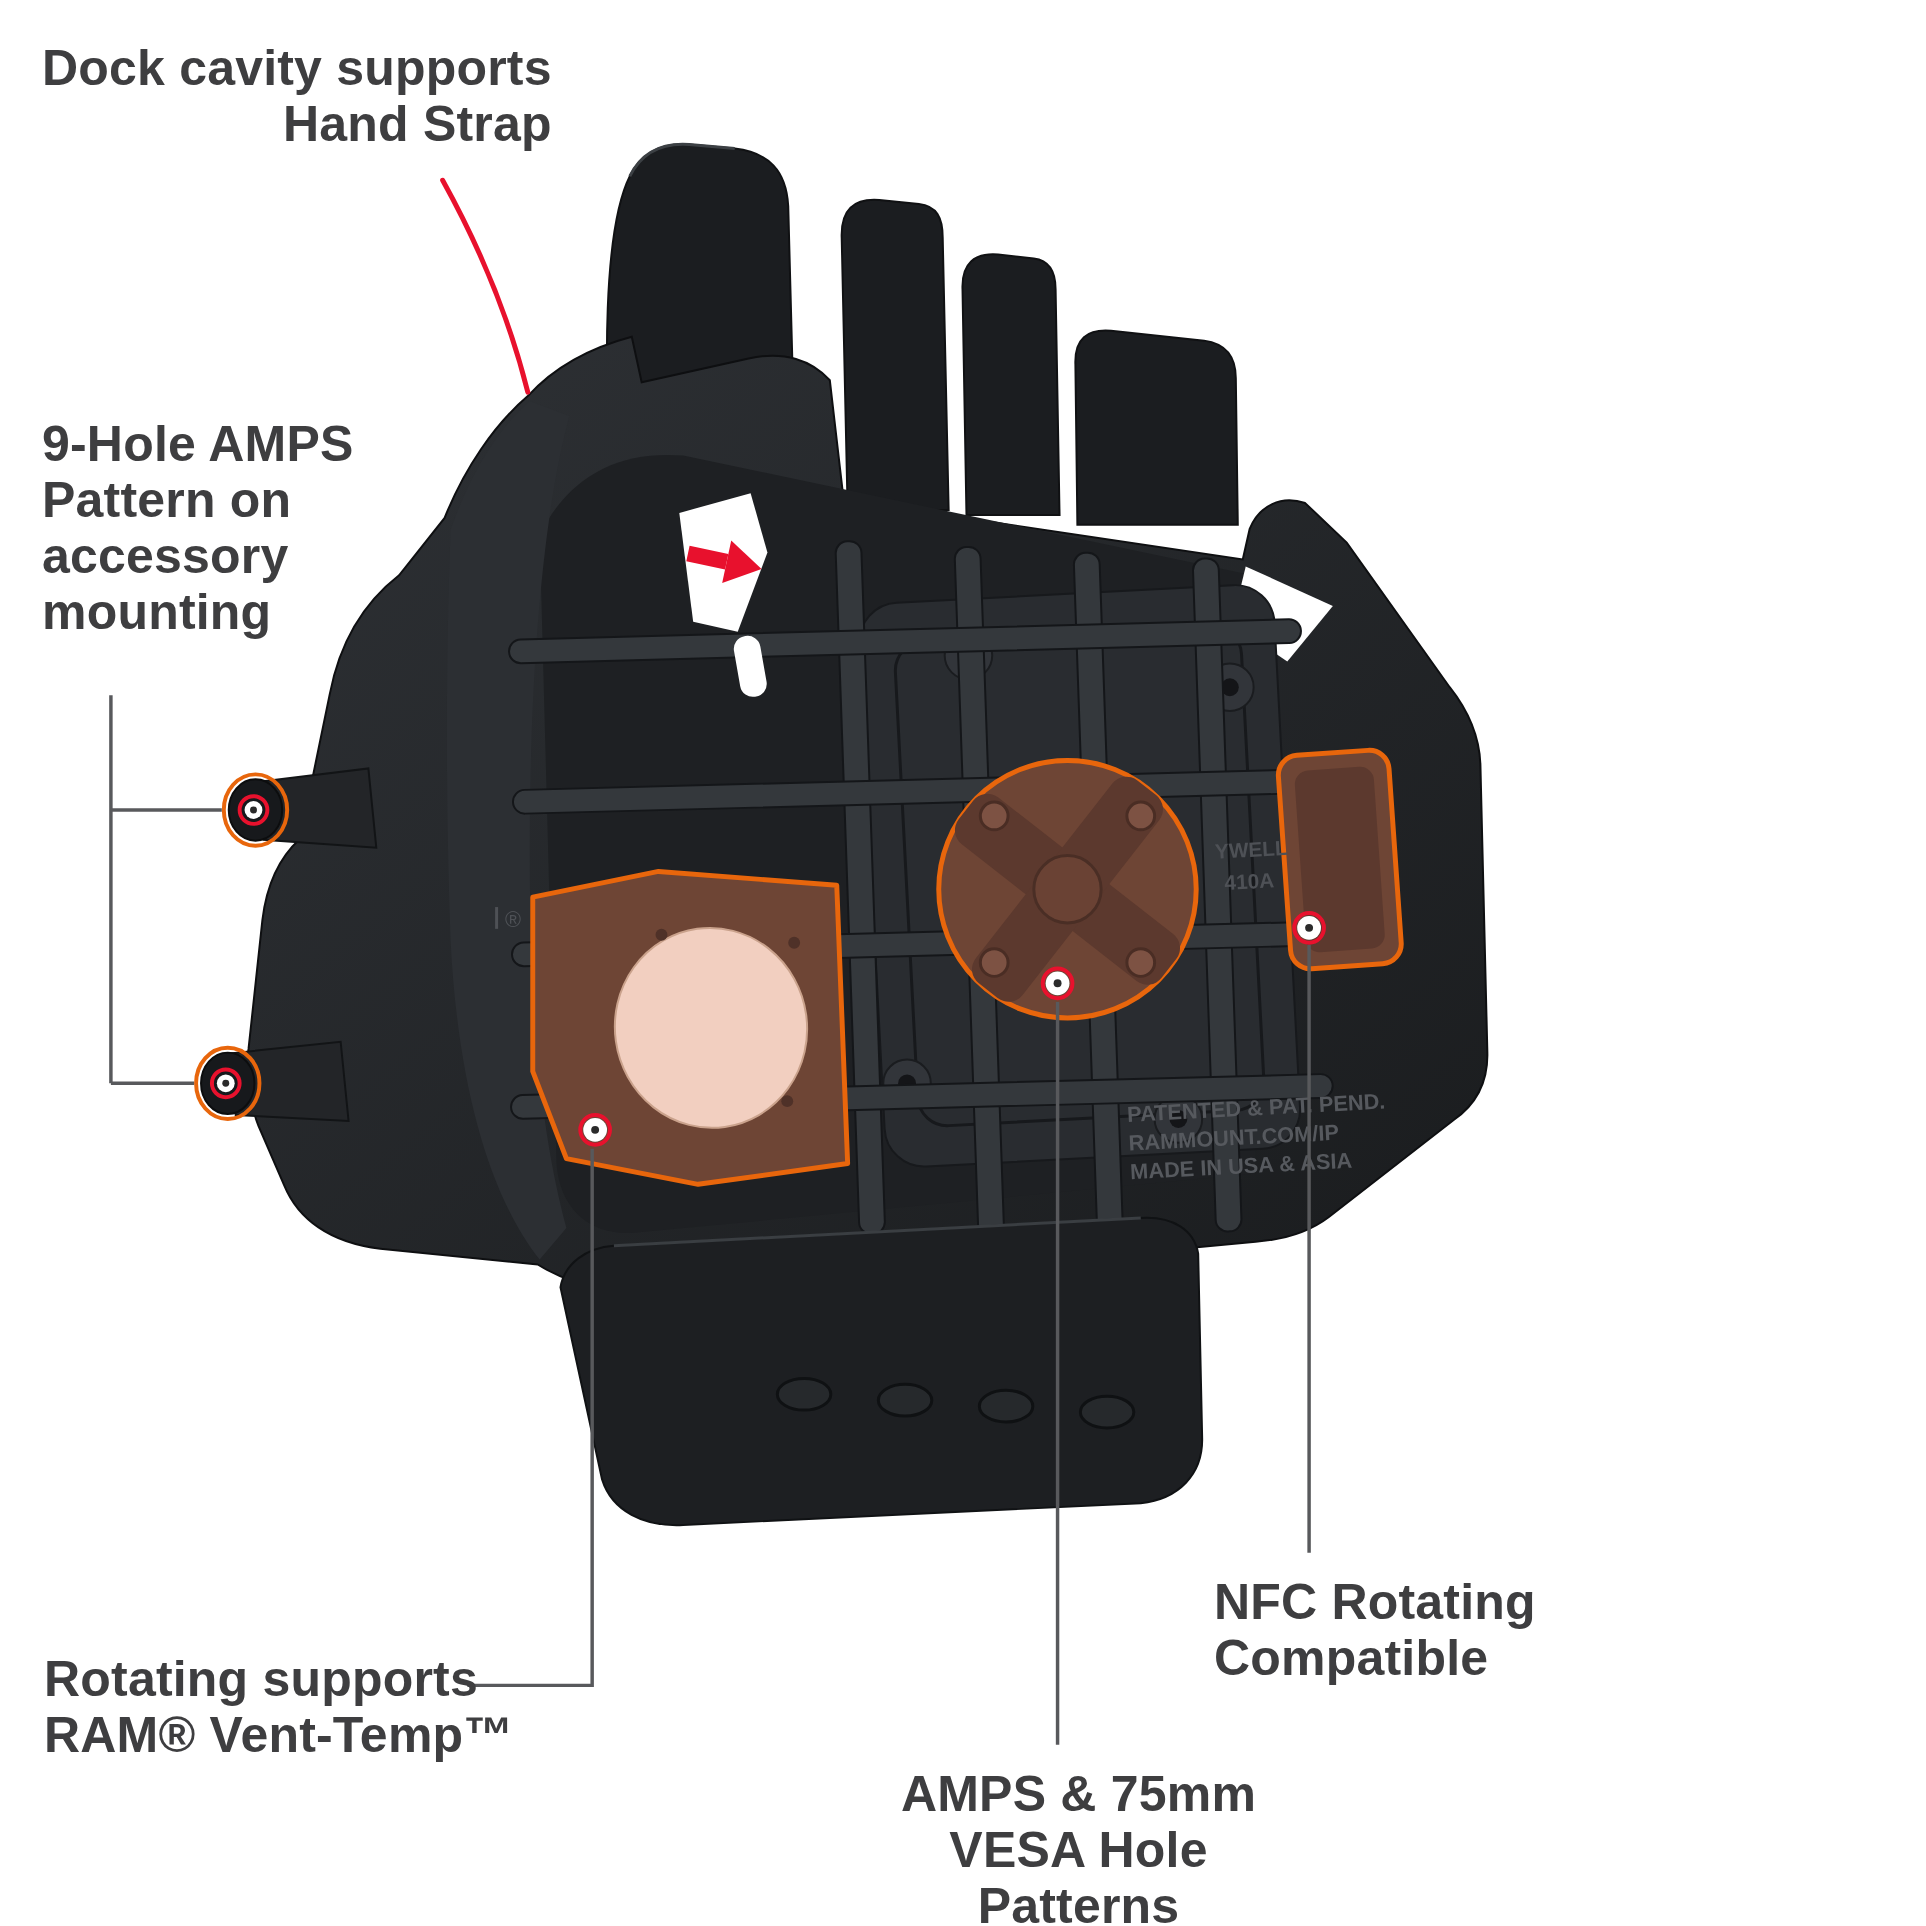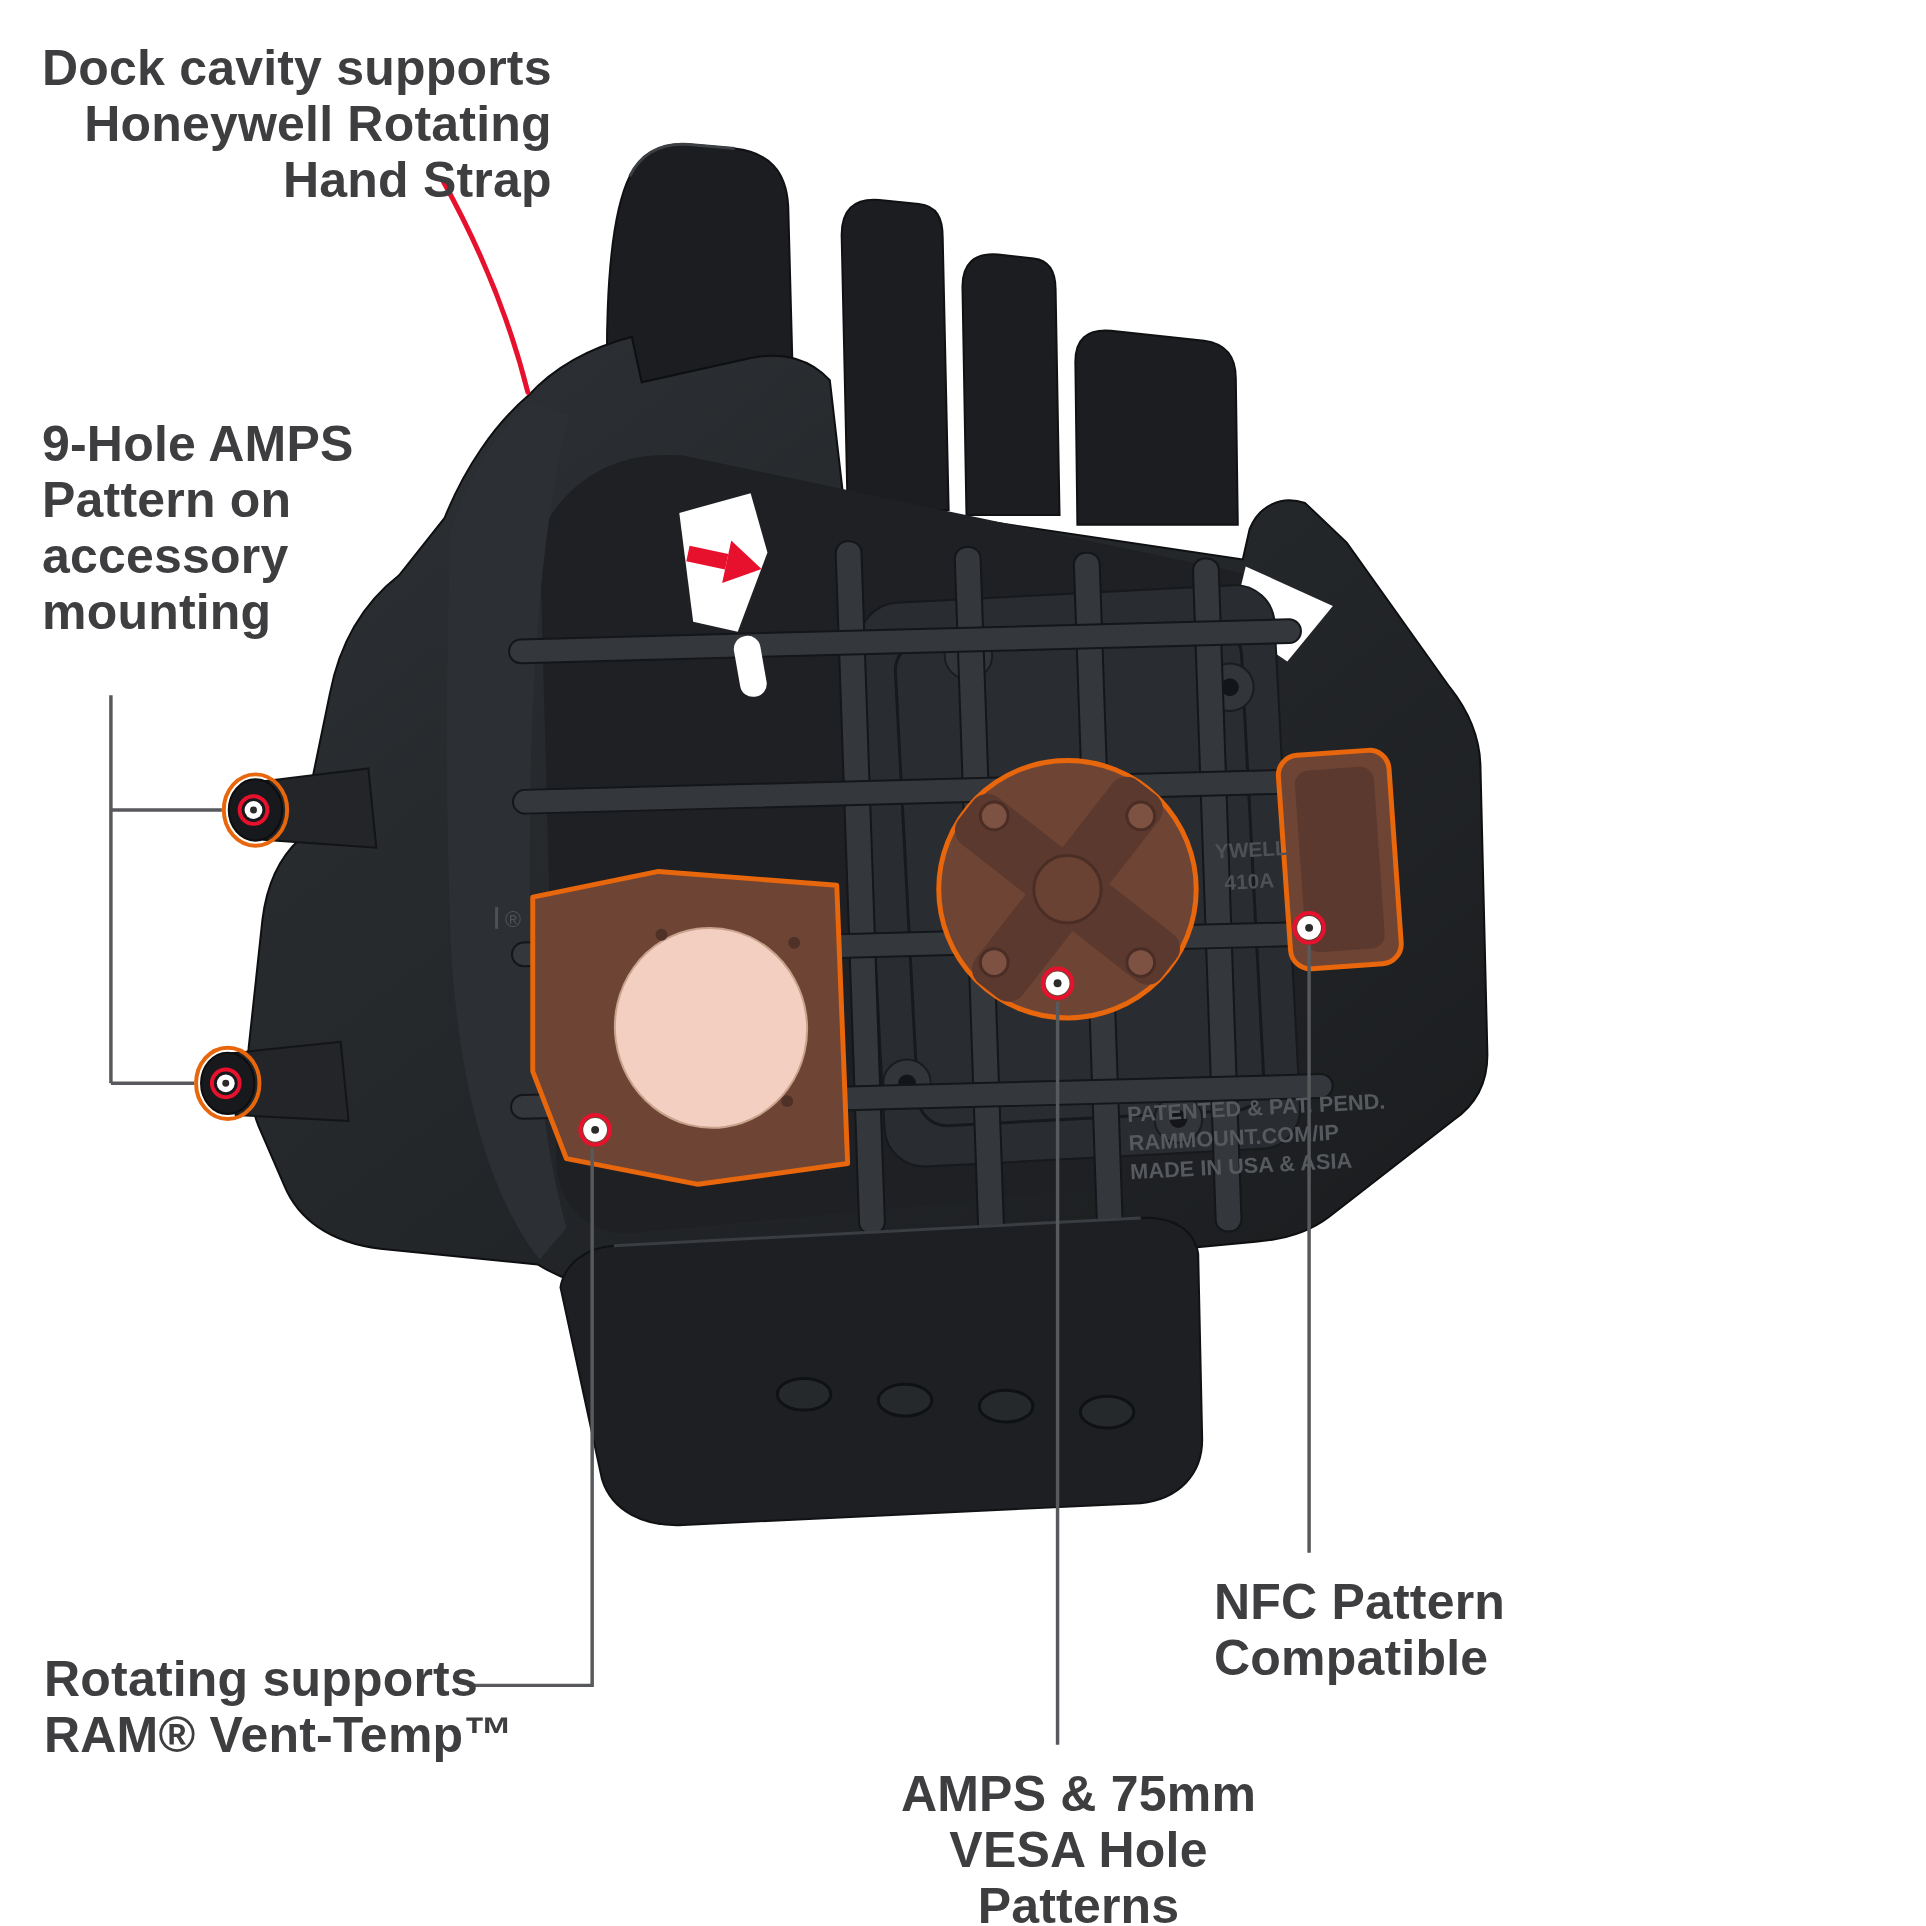--- a/index.html
+++ b/index.html
@@ -224,21 +224,20 @@
     </g>
     <g>
       <circle cx="1322" cy="937" r="12" fill="#ffffff"></circle>
       <circle cx="1322" cy="937" r="15" fill="none" style="stroke:var(--accent-red,#e8112d)" stroke-width="4"></circle>
       <circle cx="1322" cy="937" r="4" fill="#2b2b2b"></circle>
     </g>
   </svg>
 
   <div class="callout" style="left:42px; top:40px;text-align:right;">
     <div>Dock cavity supports</div>
-    <div>Honeywell Rotating</div>
     <div>Hand Strap</div>
   </div>
 
   <div class="callout" style="left:42px; top:416px;">
     <div>9-Hole AMPS</div>
     <div>Pattern on</div>
     <div>accessory</div>
     <div>mounting</div>
   </div>
 
@@ -246,18 +245,18 @@
     <div>Rotating supports</div>
     <div>RAM® Vent-Temp™</div>
   </div>
 
   <div class="callout center" style="left:846px; top:1766px; width:465px;">
     <div>AMPS &amp; 75mm</div>
     <div>VESA Hole Patterns</div>
   </div>
 
   <div class="callout" style="left:1214px; top:1574px;">
-    <div>NFC Pattern</div>
+    <div>NFC Rotating</div>
     <div>Compatible</div>
   </div>
 
 </div>
 
 
 </body></html>

